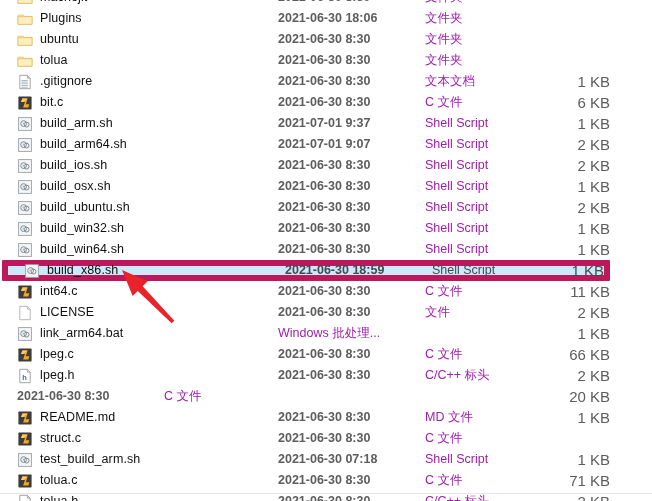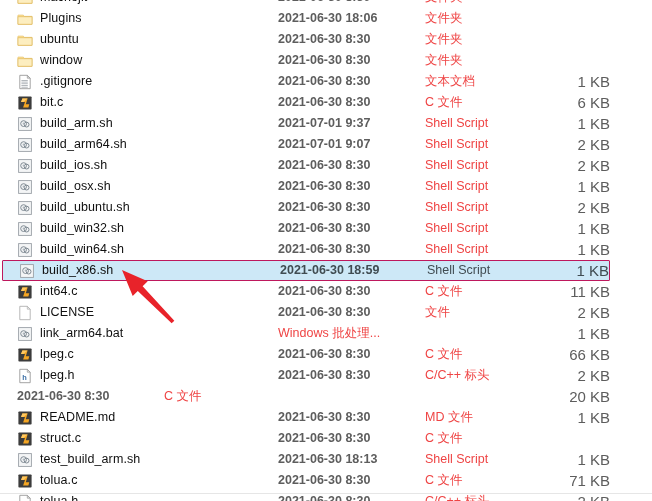--- a/index.html
+++ b/index.html
@@ -40,21 +40,21 @@
     border: 1px solid transparent;
     padding-left: 16px;
     color: #1a1a1a;
     font-size: 12.5px;
     line-height: 21px;
     white-space: nowrap;
   }
 
   .row.selected {
     background: #cde8f7;
-    border: 1px solid #be185d;
+    border: 6px solid #be185d;
     border-radius: 1px;
     margin-left: 2px;
     margin-right: 42px;
   }
 
   .cell-name {
     display: flex;
     align-items: center;
     width: 261px;
     flex: 0 0 auto;
@@ -69,21 +69,21 @@
   .cell-date {
     width: 147px;
     flex: 0 0 auto;
     color: #5d5d5d;
     font-size: 12.5px;
     font-weight: bold;
   }
   .cell-type {
     width: 120px;
     flex: 0 0 auto;
-    color: #ef4444;
+    color: #a21caf;
     font-size: 12.5px;
   }
   .cell-size {
     flex: 1 1 auto;
     text-align: right;
     padding-right: 41px;
     color: #5d5d5d;
     font-size: 15px;
   }
   .row.selected .cell-size { padding-right: 0; }
@@ -174,21 +174,21 @@
       </div>
       <div class="row">
         <div class="cell-name">
           <span class="icon">
             <svg width="16" height="16" viewBox="0 0 16 16">
               <path d="M1 4.2 L1 13.2 L15 13.2 L15 5.4 L7.4 5.4 L6.3 4.2 Z" fill="#fbe4a0" stroke="#e0b95c" stroke-width="0.8"></path>
               <path d="M1 4.2 L6.3 4.2 L7.4 5.4 L1 5.4 Z" fill="#f7d98a"></path>
               <rect x="1" y="5.8" width="14" height="7.4" fill="#fdeec0" stroke="#e0b95c" stroke-width="0.7"></rect>
             </svg>
           </span>
-          <span class="name-text">window</span>
+          <span class="name-text">tolua</span>
         </div>
         <div class="cell-date">2021-06-30 8:30</div>
         <div class="cell-type">文件夹</div>
         <div class="cell-size"></div>
       </div>
       <div class="row">
         <div class="cell-name">
           <span class="icon">
             <svg width="16" height="16" viewBox="0 0 16 16">
               <path d="M2.8 1.3 L10.3 1.3 L13.2 4.2 L13.2 14.7 L2.8 14.7 Z" fill="#ffffff" stroke="#9a9a9a" stroke-width="0.9"></path>
@@ -462,21 +462,21 @@
           <span class="icon">
             <svg width="16" height="16" viewBox="0 0 16 16">
               <rect x="1.6" y="1.6" width="12.8" height="12.8" fill="#f4f5f6" stroke="#9aa0a6" stroke-width="0.9"></rect>
               <circle cx="6.6" cy="7.6" r="2.9" fill="none" stroke="#7f8a93" stroke-width="1.0"></circle>
               <circle cx="9.6" cy="8.6" r="2.4" fill="none" stroke="#7f8a93" stroke-width="1.0"></circle>
               <circle cx="6.6" cy="7.6" r="1.0" fill="#aeb6bc"></circle>
             </svg>
           </span>
           <span class="name-text">test_build_arm.sh</span>
         </div>
-        <div class="cell-date">2021-06-30 18:13</div>
+        <div class="cell-date">2021-06-30 07:18</div>
         <div class="cell-type">Shell Script</div>
         <div class="cell-size">1 KB</div>
       </div>
       <div class="row">
         <div class="cell-name">
           <span class="icon">
             <svg width="16" height="16" viewBox="0 0 16 16">
               <rect x="1.4" y="1.4" width="13.2" height="13.2" rx="0.8" fill="#3c3c3c"></rect>
               <path d="M10.6 3.4 L5.4 3.4 L4.1 7.0 L8.0 7.0 L6.1 12.6 L11.4 12.6 L12.3 9.2 L8.8 9.2 Z" fill="#f5a623"></path>
               <path d="M10.6 3.4 L5.4 3.4 L4.1 7.0 L6.4 7.0 Z" fill="#ffc963"></path>

